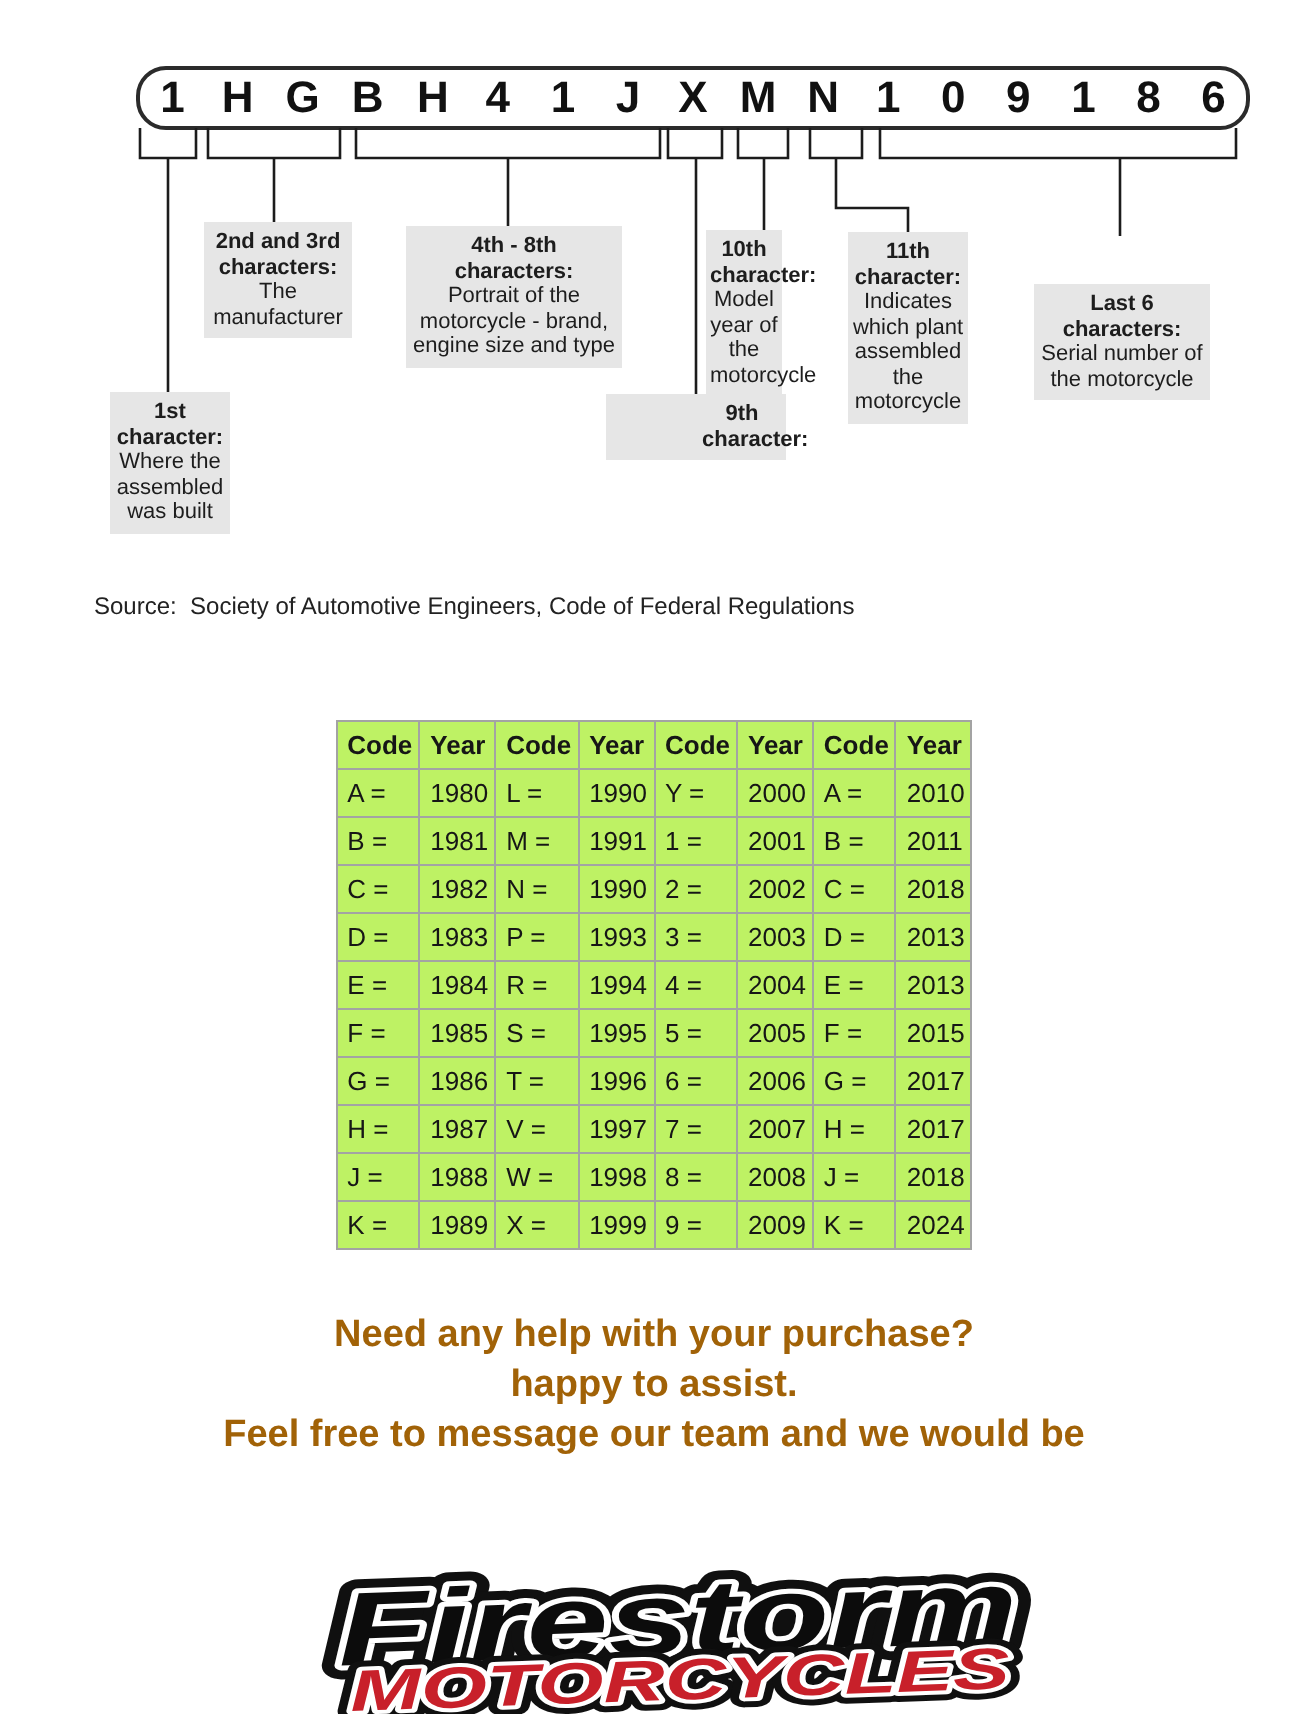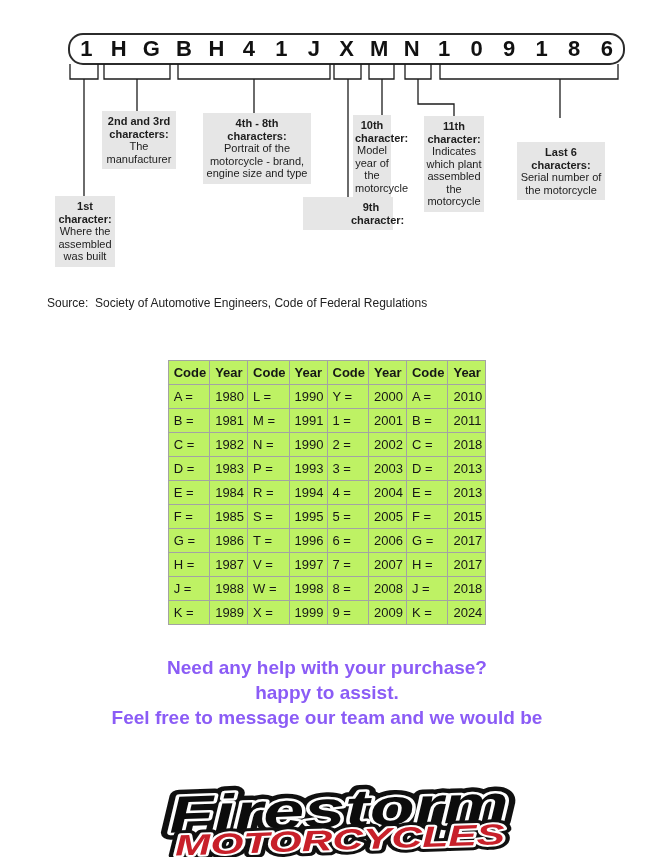--- a/index.html
+++ b/index.html
@@ -44,21 +44,21 @@
   table.year-table th, table.year-table td {
     border:1px solid #a3a3a3; font-size:13px; padding:4px 3px 4px 5px;
     text-align:left; white-space:nowrap; color:#161616;
   }
   table.year-table th { font-weight:bold; }
   td.code-cell, th.code-col { width:37px; }
   td.year-cell, th.year-col { width:35px; }
 
   
   .help-message { margin-top:30px; text-align:center; font-weight:bold;
-    font-size:19px; line-height:25px; color:#8b5cf6; }
+    font-size:19px; line-height:25px; color:#a16207; }
 
   
   .logo-wrap { width:400px; margin:34px auto 0 auto; position:relative; left:7px; }
   .logo-svg { display:block; }
   .logo-brand-text { font-family:"Liberation Sans", sans-serif; font-weight:bold; font-style:italic; }
 </style>
 </head>
 <body>
 
 <div class="page">

